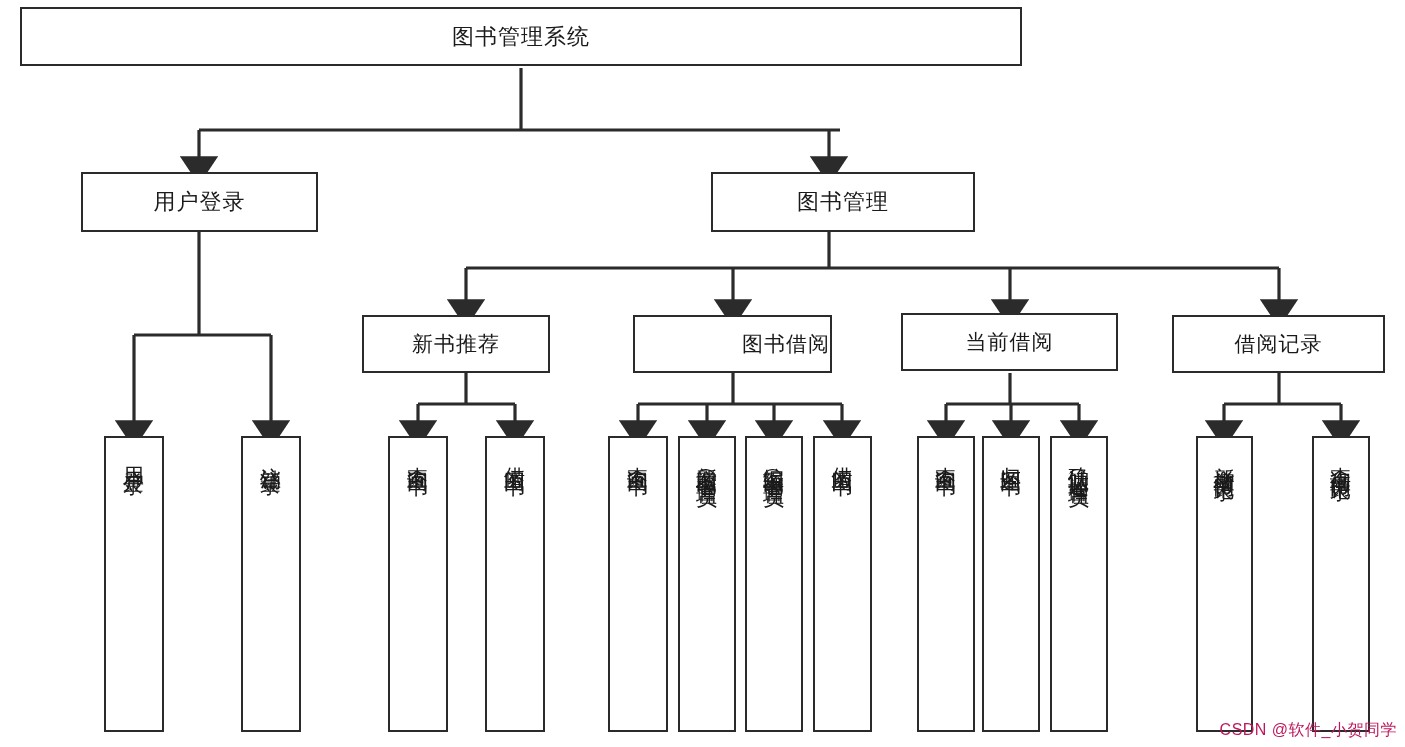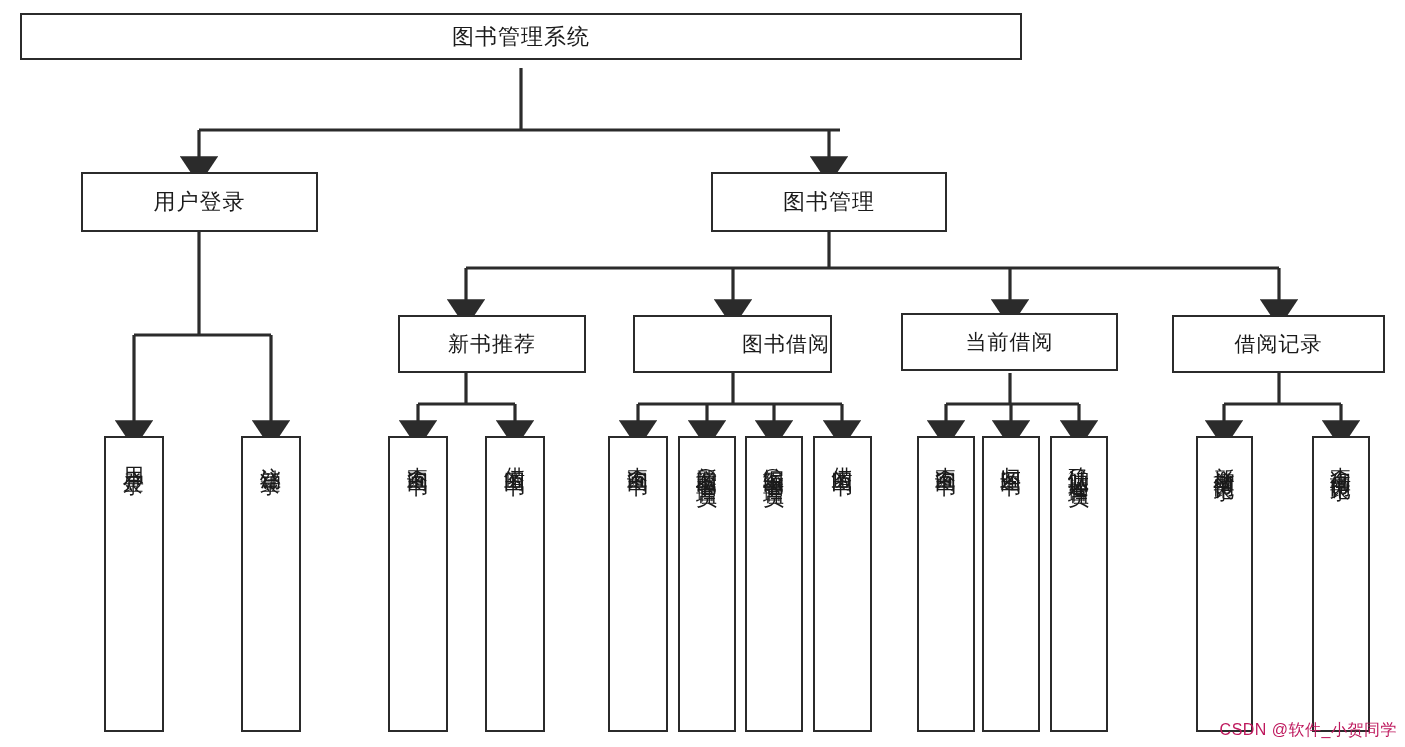--- a/index.html
+++ b/index.html
@@ -117,32 +117,32 @@
       <path d="M1011,404 L1011,424" marker-end="url(#arrow)"></path>
       <path d="M1079,404 L1079,424" marker-end="url(#arrow)"></path>
 
       <path d="M1279,373 L1279,404"></path>
       <path d="M1224,404 L1341,404"></path>
       <path d="M1224,404 L1224,424" marker-end="url(#arrow)"></path>
       <path d="M1341,404 L1341,424" marker-end="url(#arrow)"></path>
     </g>
   </svg>
 
-  <div class="node root" style="left:20px; top:13px; width:1002px; height:47px;">
+  <div class="node root" style="left:20px; top:7px; width:1002px; height:59px;">
     <span class="label">图书管理系统</span>
   </div>
 
   <div class="node lvl1" style="left:81px; top:172px; width:237px; height:60px;">
     <span class="label">用户登录</span>
   </div>
-  <div class="node lvl1" style="left:711px; top:172px; width:236px; height:60px;">
+  <div class="node lvl1" style="left:711px; top:172px; width:264px; height:60px;">
     <span class="label">图书管理</span>
   </div>
 
-  <div class="node lvl2" style="left:362px; top:315px; width:188px; height:58px;margin-left:36px;">
+  <div class="node lvl2" style="left:362px; top:315px; width:188px; height:58px;">
     <span class="label">新书推荐</span>
   </div>
   <div class="node lvl2" style="left:633px; top:315px; width:199px; height:58px;justify-content:flex-end;">
     <span class="label">图书借阅</span>
   </div>
   <div class="node lvl2" style="left:901px; top:313px; width:217px; height:58px;">
     <span class="label">当前借阅</span>
   </div>
   <div class="node lvl2" style="left:1172px; top:315px; width:213px; height:58px;">
     <span class="label">借阅记录</span>

